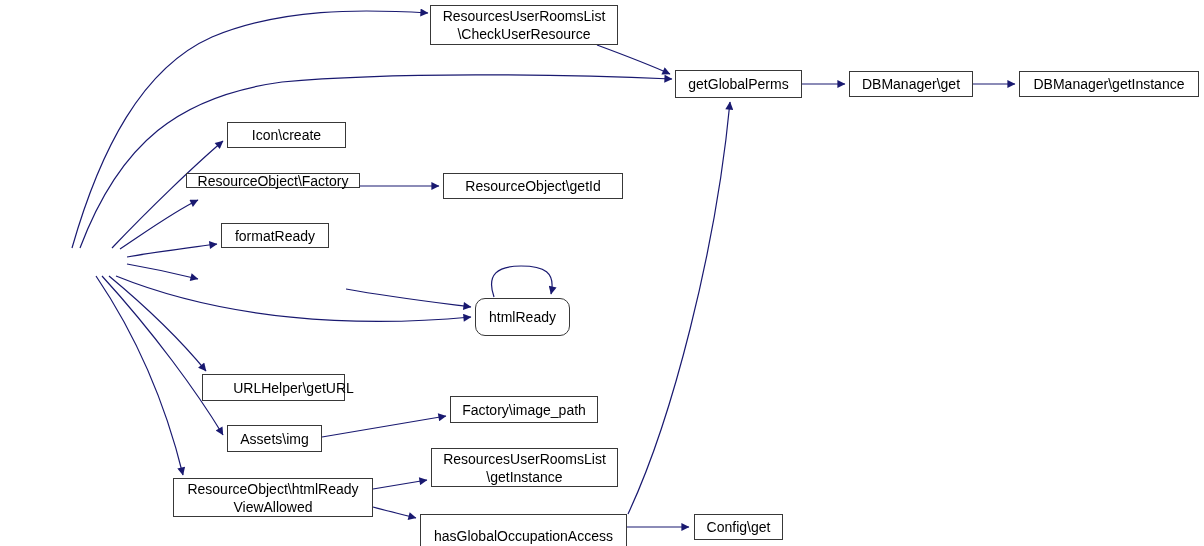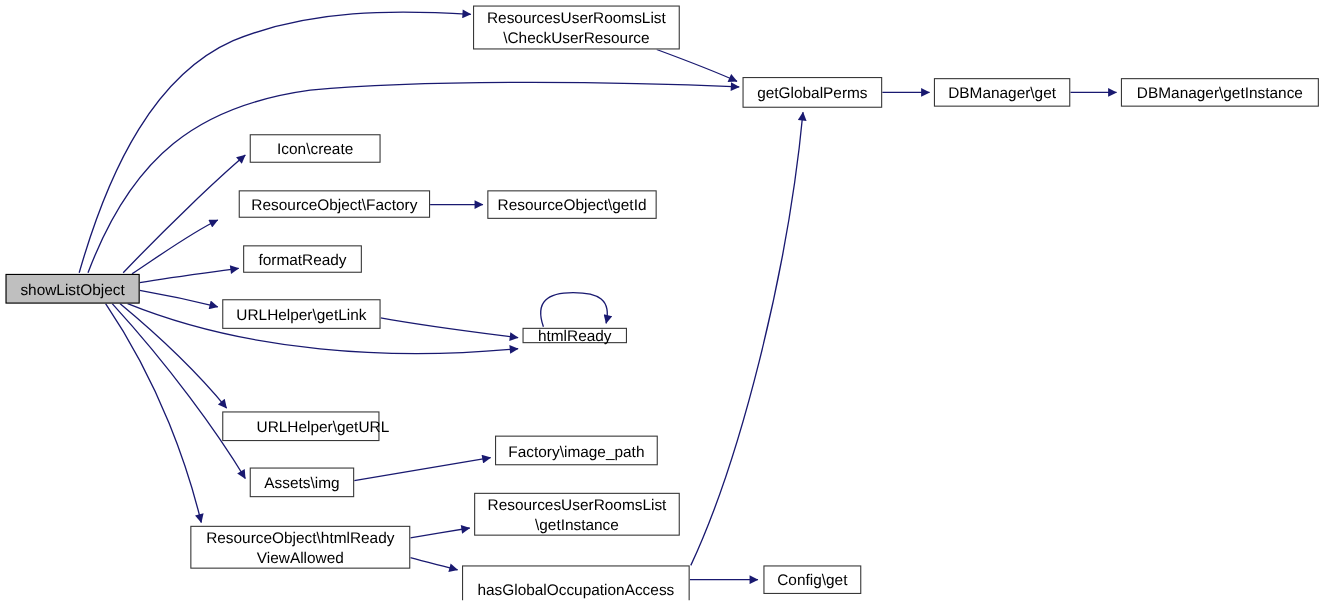--- a/index.html
+++ b/index.html
@@ -77,42 +77,40 @@
     <path class="edge" d="M 360,186 L 439,186" marker-end="url(#arrow)"></path>
     <path class="edge" d="M 346,289 C 390,297 432,302 471,307" marker-end="url(#arrow)"></path>
     <path class="edge" d="M 494,297 C 486,274 498,266 521,266 C 544,266 556,272 551,294" marker-end="url(#arrow)"></path>
     <path class="edge" d="M 322,437 C 364,430 406,423 446,416" marker-end="url(#arrow)"></path>
     <path class="edge" d="M 373,489 C 392,486 408,483 427,480" marker-end="url(#arrow)"></path>
     <path class="edge" d="M 373,507 C 387,511 401,514 416,518" marker-end="url(#arrow)"></path>
     <path class="edge" d="M 628,514 C 672,420 716,250 730,102" marker-end="url(#arrow)"></path>
     <path class="edge" d="M 627,527 L 689,527" marker-end="url(#arrow)"></path>
   </svg>
 
-  <div class="node highlight" style="left:5px; top:249px; width:122px; height:27px;">showListObject</div>
 
   <div class="node" style="left:430px; top:5px; width:188px; height:40px;">ResourcesUserRoomsList
 \CheckUserResource</div>
 
   <div class="node" style="left:849px; top:71px; width:124px; height:26px;">DBManager\get</div>
 
   <div class="node" style="left:675px; top:70px; width:127px; height:28px;">getGlobalPerms</div>
 
   <div class="node" style="left:1019px; top:71px; width:180px; height:26px;">DBManager\getInstance</div>
 
   <div class="node" style="left:227px; top:122px; width:119px; height:26px;">Icon\create</div>
 
-  <div class="node" style="left:186px; top:173px; width:174px; height:25px;margin-left:31px;">ResourceObject\Factory</div>
+  <div class="node" style="left:186px; top:173px; width:174px; height:15px;">ResourceObject\Factory</div>
 
-  <div class="node" style="left:443px; top:173px; width:154px; height:26px;">ResourceObject\getId</div>
+  <div class="node" style="left:443px; top:173px; width:180px; height:26px;">ResourceObject\getId</div>
 
   <div class="node" style="left:221px; top:223px; width:108px; height:25px;">formatReady</div>
 
-  <div class="node" style="left:202px; top:272px; width:144px; height:27px;">URLHelper\getLink</div>
 
-  <div class="node" style="left:475px; top:298px; width:95px; height:14px;">htmlReady</div>
+  <div class="node" style="left:475px; top:298px; width:95px; height:38px;border-radius:10px;">htmlReady</div>
 
   <div class="node" style="left:202px; top:374px; width:143px; height:27px;padding-left:40px;">URLHelper\getURL</div>
 
   <div class="node" style="left:227px; top:425px; width:95px; height:27px;">Assets\img</div>
 
   <div class="node" style="left:450px; top:396px; width:148px; height:27px;">Factory\image_path</div>
 
   <div class="node" style="left:173px; top:478px; width:200px; height:39px;">ResourceObject\htmlReady
 ViewAllowed</div>
 

